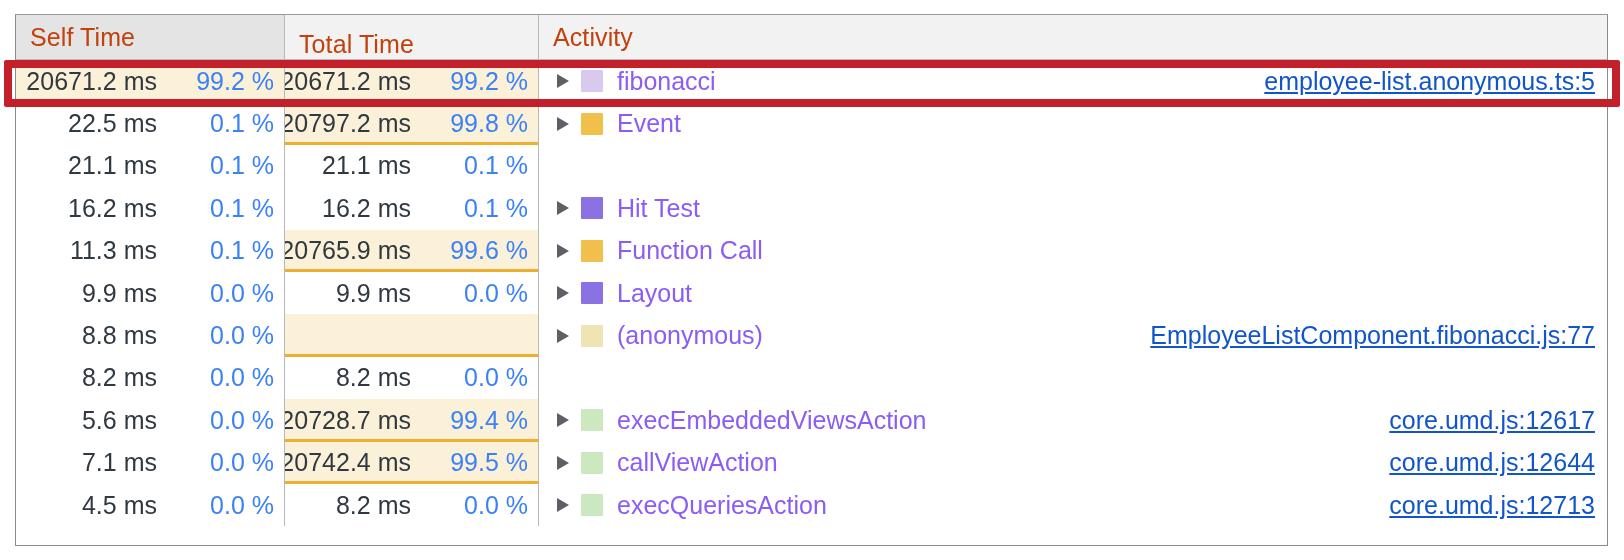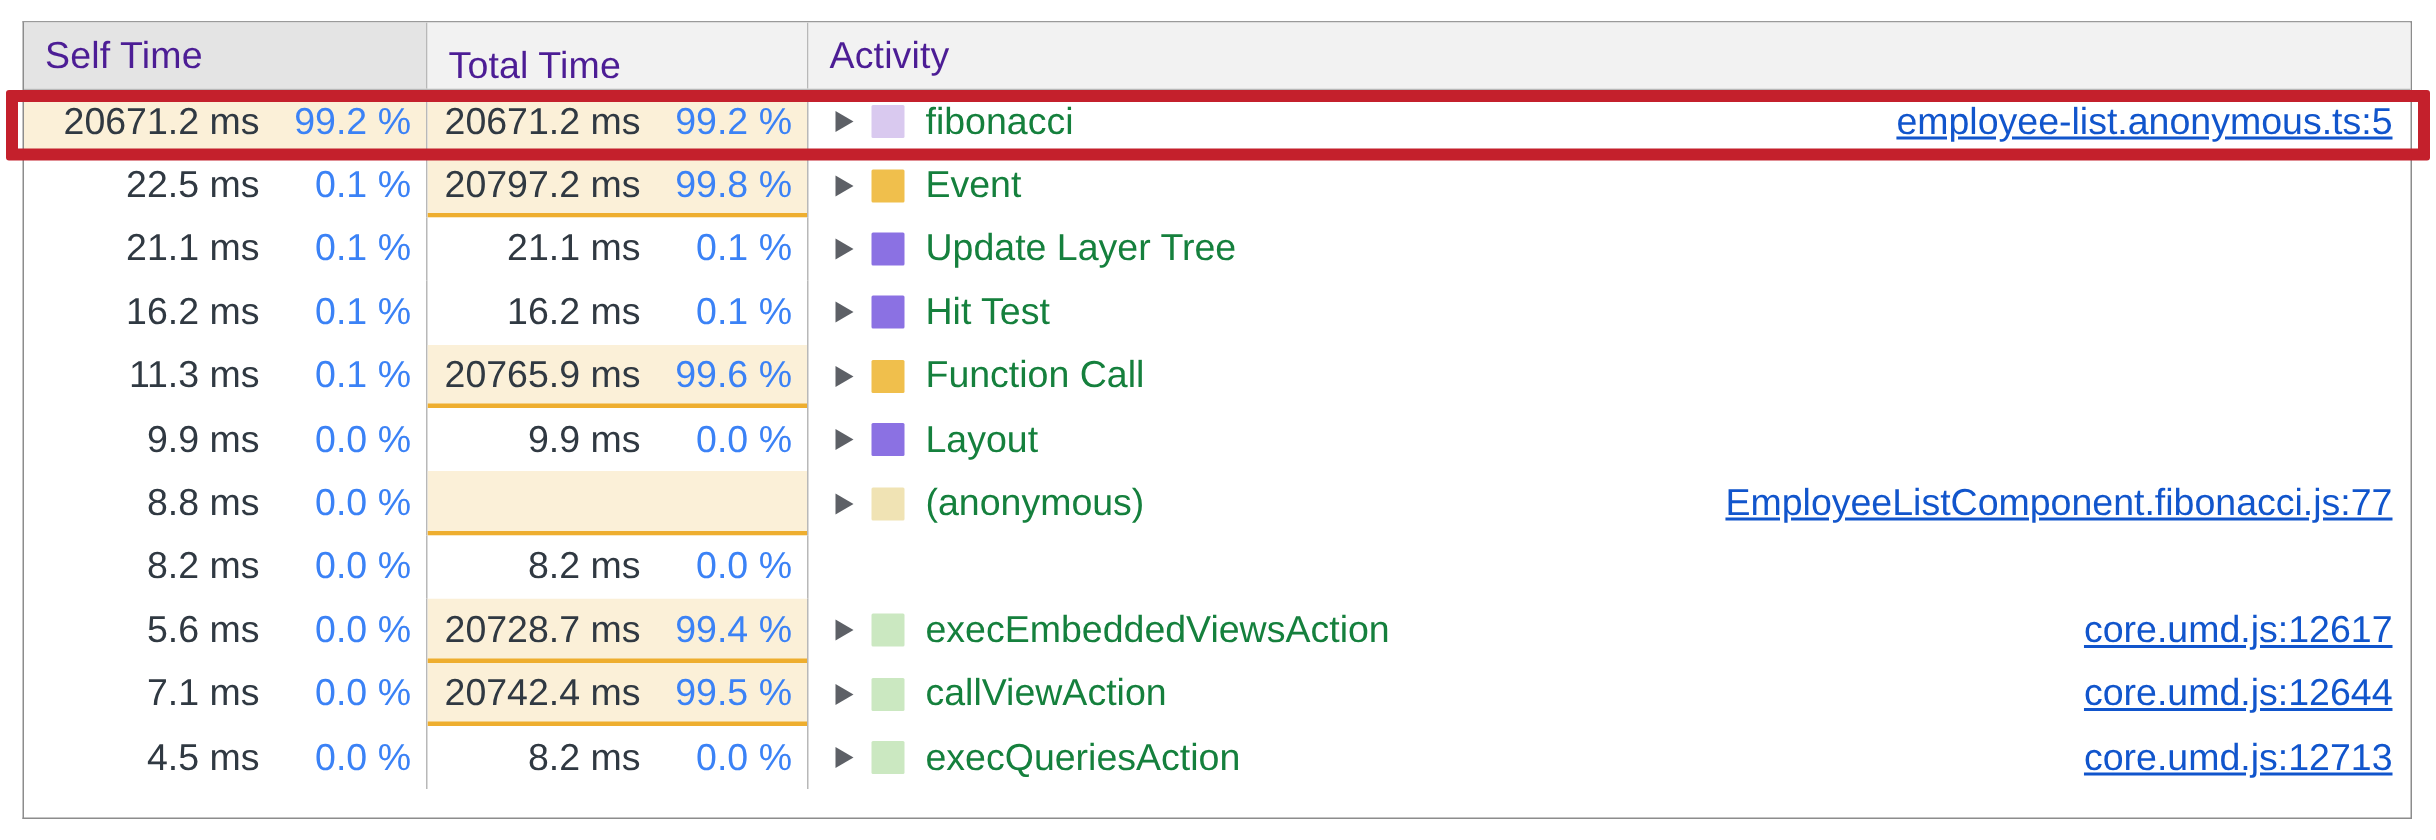--- a/index.html
+++ b/index.html
@@ -35,21 +35,21 @@
   .thead {
     display: flex;
     height: 45px;
     background: #f2f2f2;
     border-bottom: 1px solid #b8b8b8;
   }
   .th {
     display: flex;
     align-items: center;
     font-size: 25px;
-    color: #4c1d95;
+    color: #c2410c;
     letter-spacing: 0.1px;
     padding-left: 14px;
     border-right: 1px solid #b8b8b8;
     background: #f2f2f2;
     height: 100%;
     user-select: none;
   }
   .th.sorted { background: #e4e4e4; }
   .th-self  { width: 269px; }
   .th-total { width: 254px; align-items: flex-end; }
@@ -87,21 +87,21 @@
     background: #fbf0d8;
     border-bottom: 3px solid #eeae2f;
     pointer-events: none;
   }
   .bar.full { border-bottom: none; }
   .num-text {
     position: relative;
     z-index: 1;
     display: flex;
     align-items: flex-end;
-    gap: 17px;
+    gap: 33px;
   }
   .ms  { color: #303942; }
   .pct { color: #3b82f6; min-width: 84px; text-align: right; display:inline-block;}
 
   .cell-activity {
     flex: 1 1 auto;
     display: flex;
     align-items: center;
     padding-left: 12px;
     padding-right: 12px;
@@ -124,21 +124,21 @@
   }
   .swatch {
     width: 22px;
     height: 22px;
     flex: 0 0 22px;
     margin-right: 14px;
     border-radius: 1px;
   }
   .act-name {
     font-size: 25px;
-    color: #15803d;
+    color: #8b5cf6;
     white-space: nowrap;
     flex: 0 1 auto;
     overflow: hidden;
     text-overflow: ellipsis;
   }
   .src-link {
     margin-left: auto;
     font-size: 25px;
     color: #1155cc;
     text-decoration: underline;
@@ -227,25 +227,20 @@
               <span class="ms">21.1 ms</span>
               <span class="pct">0.1 %</span>
             </span>
           </div>
           <div class="cell-num cell-total">
             <span class="num-text">
               <span class="ms">21.1 ms</span>
               <span class="pct">0.1 %</span>
             </span>
           </div>
-          <div class="cell-activity">
-            <span class="disclosure"></span>
-            <span class="swatch" style="background: rgb(139, 113, 227);"></span>
-            <span class="act-name">Update Layer Tree</span>
-          </div>
         </div>
         <div class="row">
           <div class="cell-num cell-self">
             <span class="num-text">
               <span class="ms">16.2 ms</span>
               <span class="pct">0.1 %</span>
             </span>
           </div>
           <div class="cell-num cell-total">
             <span class="num-text">

